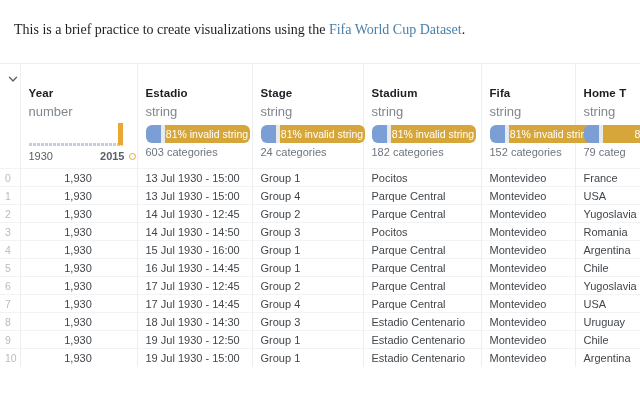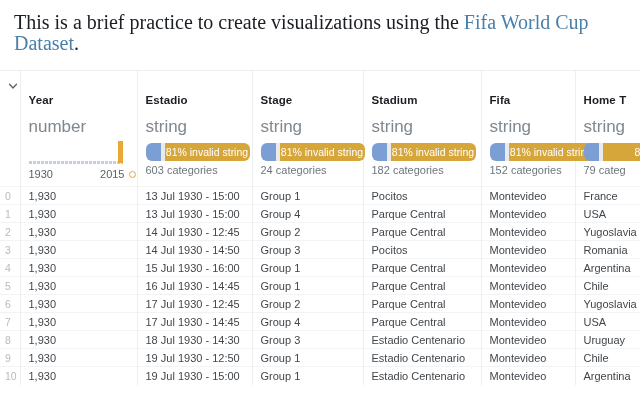--- a/index.html
+++ b/index.html
@@ -11,24 +11,24 @@
     background: #ffffff;
   }
   body {
     font-family: "Liberation Sans", sans-serif;
     -webkit-font-smoothing: antialiased;
   }
 
   
   .prose {
     font-family: "Liberation Serif", serif;
-    font-size: 20px;
+    font-size: 14px;
     line-height: 21px;
     color: #1b1e23;
-    padding: 0 14px;
+    padding: 7px 14px;
   }
   .prose p { margin: 0; }
   .prose .p1 { padding-top: 12px; }
   .prose .p2 { padding-top: 17px; }
   .prose a.link {
     color: #4a7fa8;
     text-decoration: none;
   }
 
   
@@ -74,23 +74,23 @@
     font-family: "Liberation Sans", sans-serif;
     font-weight: bold;
     font-size: 11.5px;
     color: #1b1e23;
     letter-spacing: 0.1px;
     white-space: nowrap;
     overflow: hidden;
     margin-top: 16px;
   }
   .col-type {
-    font-size: 17px;
+    font-size: 13px;
     color: #7f878f;
-    margin-top: 11px;
+    margin-top: 5px;
     white-space: nowrap;
   }
   .col-cats {
     font-size: 11px;
     color: #6c757d;
     margin-top: 3px;
     white-space: nowrap;
     overflow: hidden;
   }
 
@@ -170,21 +170,21 @@
   }
   .hist-labels {
     position: relative;
     width: 108px;
     font-size: 11px;
     color: #5a6067;
     margin-top: 1px;
     height: 13px;
   }
   .hist-labels .lo { position: absolute; left: 0; top: 0; }
-  .hist-labels .hi { position: absolute; right: 12px; top: 0; }
+  .hist-labels .hi { position: absolute; right: 12px; top: 0; font-weight: bold; }
   .hist-labels .dot {
     position: absolute;
     right: 1px; top: 3px;
     width: 7px; height: 7px;
     border-radius: 50%;
     border: 1.4px solid #e8a833;
     box-sizing: border-box;
   }
 
   
@@ -199,21 +199,21 @@
     overflow: hidden;
     box-sizing: border-box;
   }
   tbody td.idx {
     color: #b6bcc2;
     font-size: 10.5px;
     text-align: left;
     padding: 0 0 0 5px;
   }
   tbody td.num {
-    text-align: left;
+    text-align: center;
     padding-right: 9px;
   }
 </style>
 </head>
 <body>
 
 <div class="prose">
   <p class="p1"><span>This is a brief practice to create visualizations using the </span><a class="link" href="#">Fifa World Cup Dataset</a><span>.</span></p>
 </div>
 

